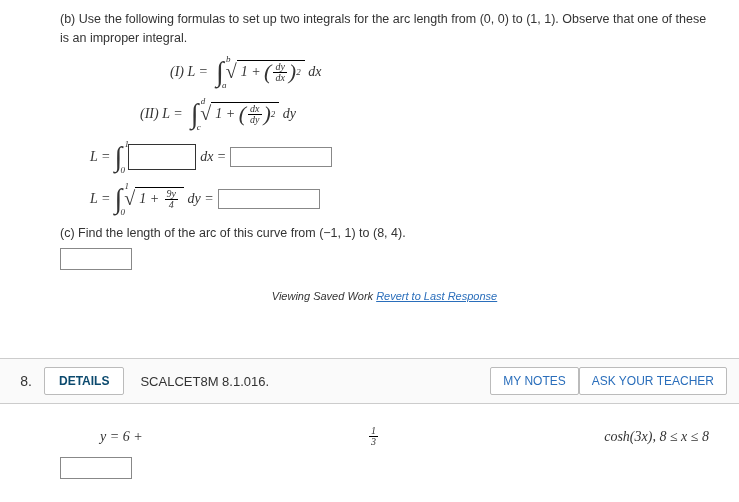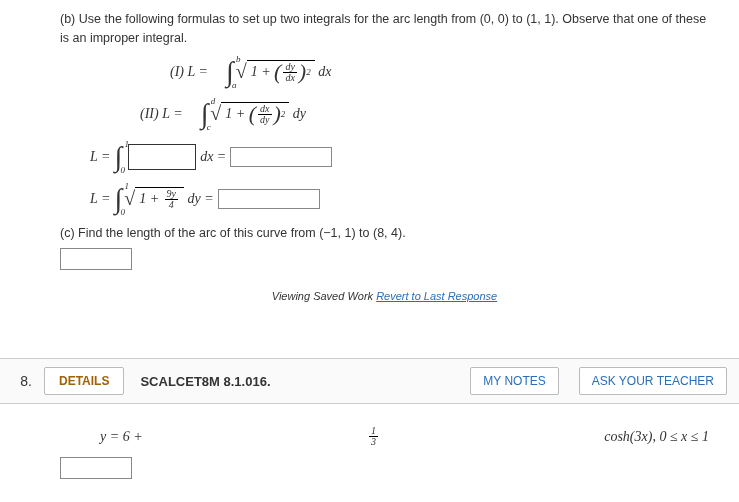--- a/index.html
+++ b/index.html
@@ -18,21 +18,21 @@
     margin-bottom: 6px;
     line-height: 1.5;
   }
   .formula-row {
     display: flex;
     align-items: center;
     margin: 6px 0 6px 80px;
     height: 36px;
   }
   .formula-row.indent2 { margin-left: 110px; }
-  .label { margin-right: 18px; }
+  .label { margin-right: 8px; }
   .integral {
     display: flex;
     align-items: center;
     font-family: "Times New Roman", serif;
     font-style: italic;
     font-size: 14px;
   }
   .int-sign { font-size: 28px; font-style: normal; margin-right:2px; position:relative; }
   .int-sign .ub { font-size: 9px; position: absolute; left: 10px; top: -2px; font-style: italic;}
   .int-sign .lb { font-size: 9px; position: absolute; left: 6px; bottom: -2px; font-style: italic;}
@@ -112,34 +112,34 @@
   }
   .qnum {
     font-size: 14px;
     margin-right: 12px;
     width: 20px;
     text-align: right;
   }
   .details-btn {
     border: 1px solid #bbb;
     background: #fff;
-    color: #a16207;
+    color: #0c4a6e;
     padding: 6px 14px;
     border-radius: 2px;
     font-size: 12px;
     font-weight: bold;
     margin-right: 16px;
   }
   .ref {
-    font-weight: bold;
+    font-weight: normal;
     font-size: 13px;
     color: #333;
     flex: 1;
   }
-  .right-btns { display: flex; gap: 20px; }
+  .right-btns { display: flex; gap: 0; }
   .btn {
     border: 1px solid #bbb;
     background: #fff;
     color: #2a6ebb;
     padding: 6px 12px;
     border-radius: 2px;
     font-size: 12px;
   }
   .q8-content {
     padding: 16px 30px 10px 60px;
@@ -248,16 +248,16 @@
   </div>
 </div>
 
 <div class="q8-content">
   <div class="math-serif" style="margin:6px 0 10px 40px; display:flex; align-items:center;justify-content:space-between;">
     <span>y = 6 + </span>
     <span class="frac">
         <span class="num">1</span>
         <span class="den">3</span>
       </span>
-    <span> cosh(3x),   0 ≤ x ≤ 1</span>
+    <span> cosh(3x),   8 ≤ x ≤ 8</span>
   </div>
   <div class="input-box ib-tiny"></div>
 </div>
 
 </body></html>

